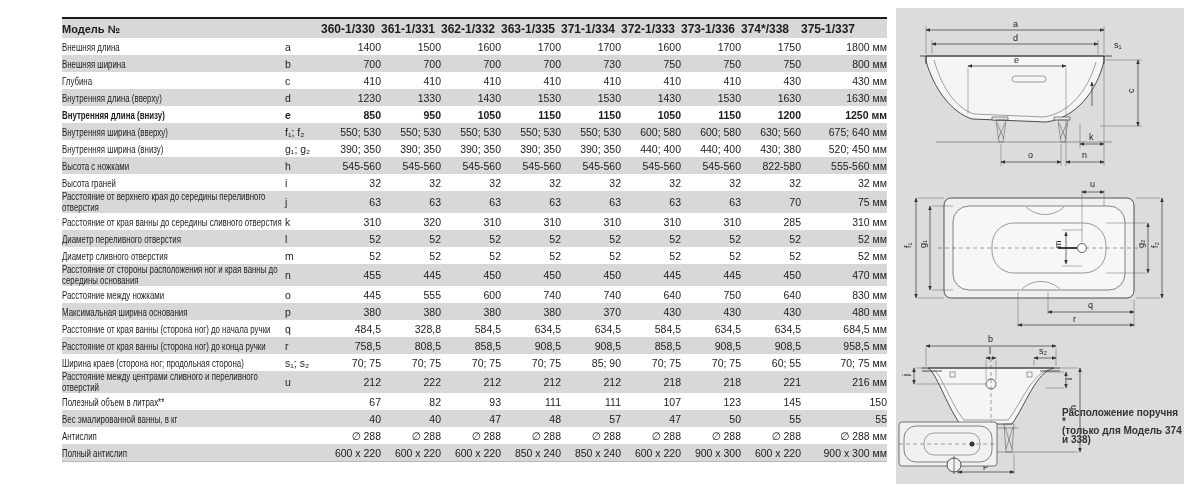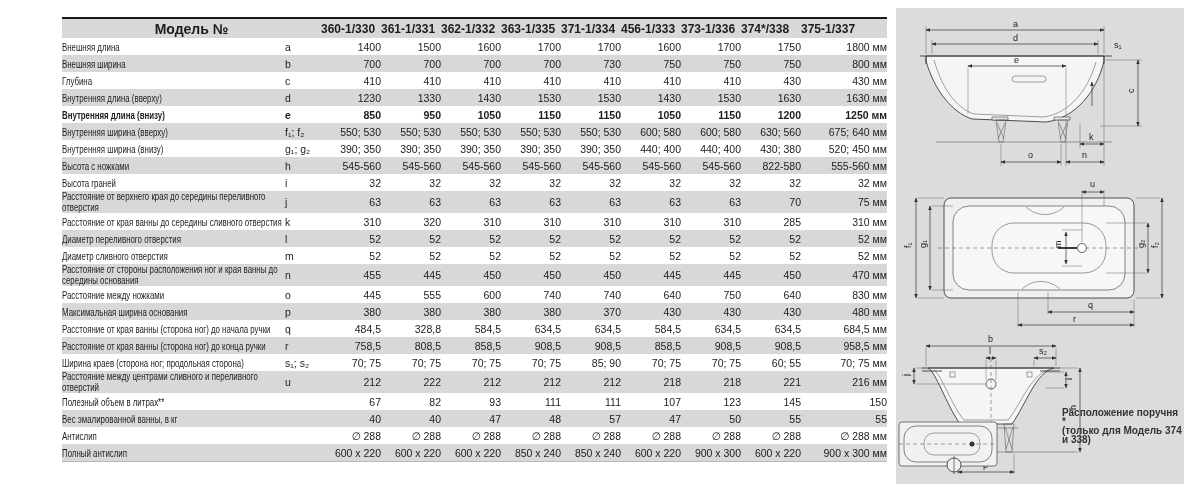--- a/index.html
+++ b/index.html
@@ -8,21 +8,21 @@
     --border:#1a1a1a;
   }
   html,body{margin:0;padding:0;background:#fff;}
   .page{position:relative;width:1184px;height:500px;background:#fff;overflow:hidden;
         font-family:"Liberation Sans","DejaVu Sans",sans-serif;color:#1c1c1c;}
   
   .tblwrap{position:absolute;left:62px;top:17px;width:825px;}
   table.spec{table-layout:fixed;width:825px;border-collapse:collapse;border-top:2px solid var(--border);}
   table.spec th,table.spec td{padding:0;vertical-align:middle;}
   tr.head th{background:var(--stripe);font-weight:bold;height:19px;}
-  th.hl{text-align:center;padding-left:6px;font-size:14px;}
+  th.hl{text-align:left;padding-left:6px;font-size:11px;}
   th.hm{text-align:left;padding-right:10px;font-size:12px;white-space:nowrap;}
   td{height:17px;font-size:10.5px;}
   tr.alt td{background:var(--stripe);}
   td.lbl{padding-left:6px;white-space:nowrap;overflow:visible;}
   td.lbl .lt{display:inline-block;width:296px;transform:scaleX(.75);transform-origin:0 50%;
              font-size:10.5px;line-height:11px;white-space:normal;}
   td.code{font-size:10.5px;padding-left:2px;white-space:nowrap;}
   td.val{text-align:right;padding-right:10px;white-space:nowrap;}
   tr.bold td,tr.bold .lt{font-weight:bold;}
   tbody tr:last-child td{border-bottom:1px solid #b9b9b9;}
@@ -59,21 +59,21 @@
         <col style="width:86px">
       </colgroup>
       <tbody id="spec-body">
           <tr class="head">
             <th colspan="2" class="hl">Модель №</th>
             <th class="hm">360-1/330</th>
             <th class="hm">361-1/331</th>
             <th class="hm">362-1/332</th>
             <th class="hm">363-1/335</th>
             <th class="hm">371-1/334</th>
-            <th class="hm">456-1/333</th>
+            <th class="hm">372-1/333</th>
             <th class="hm">373-1/336</th>
             <th class="hm">374*/338</th>
             <th class="hm">375-1/337</th>
           </tr>
           <tr>
             <td class="lbl"><span class="lt">Внешняя длина</span></td>
             <td class="code">a</td>
             <td class="val">1400</td>
             <td class="val">1500</td>
             <td class="val">1600</td>

